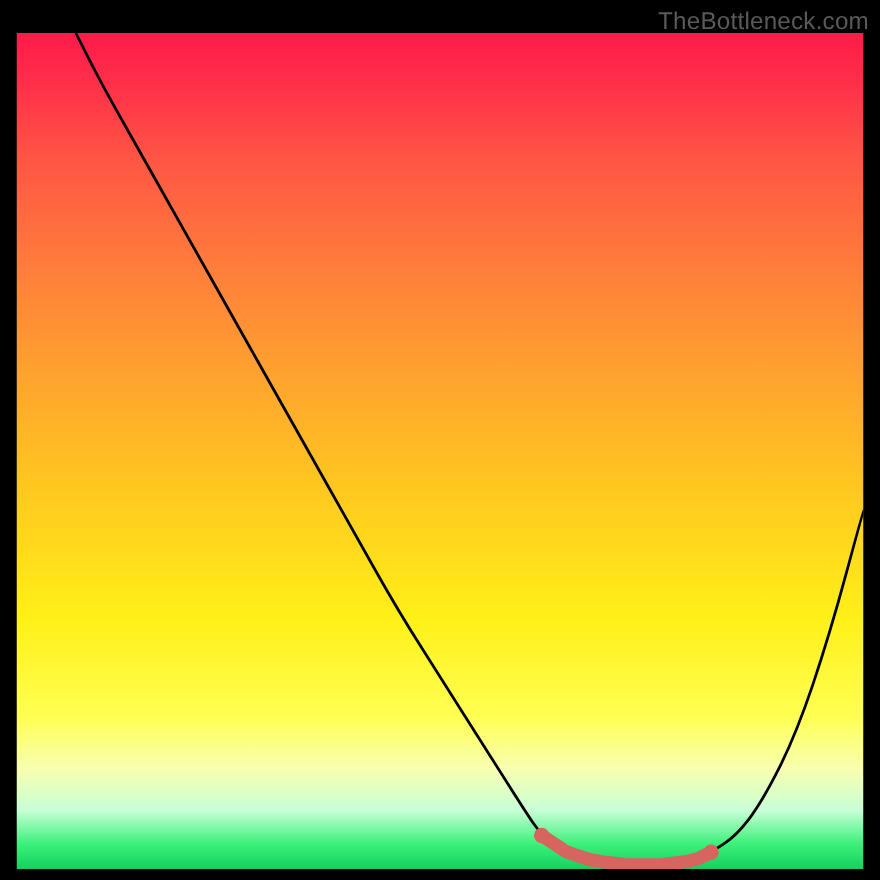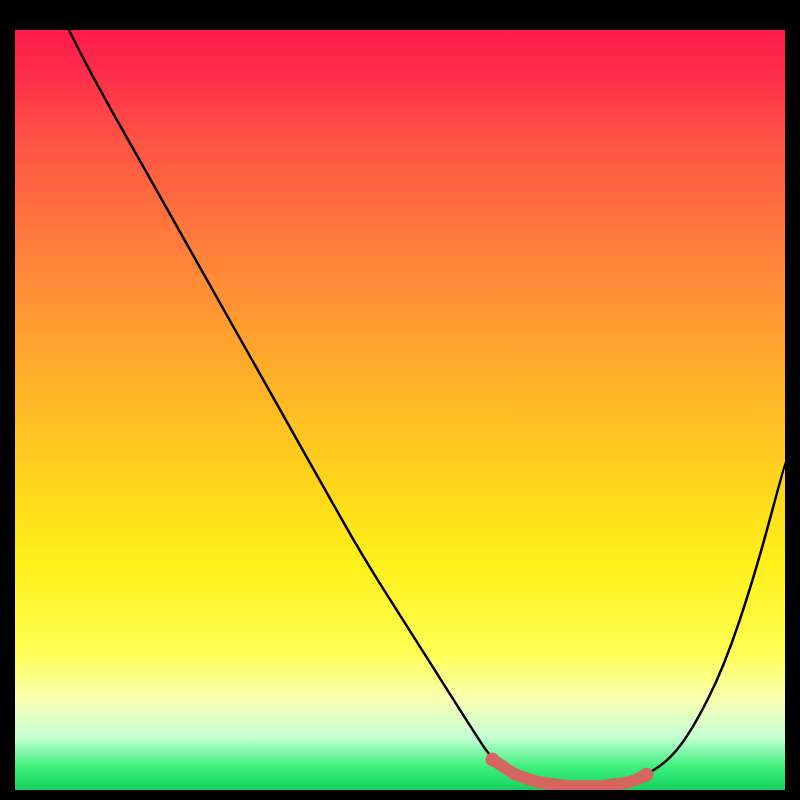--- a/index.html
+++ b/index.html
@@ -48,20 +48,21 @@
     top: 0;
     width: 770px;
     height: 760px;
     pointer-events: none;
   }
 </style>
 </head>
 <body>
 <div class="frame">
 
+  <div class="watermark">TheBottleneck.com</div>
 
   <div class="plot-outer">
     <svg class="gradient-area" viewBox="0 0 770 760" preserveAspectRatio="none">
       <defs>
         <linearGradient id="bg-grad" x1="0" y1="0" x2="0" y2="1">
             <stop offset="0%" stop-color="#ff1a49"></stop>
             <stop offset="6%" stop-color="#ff2f4a"></stop>
             <stop offset="15%" stop-color="#ff5544"></stop>
             <stop offset="27%" stop-color="#ff7a3c"></stop>
             <stop offset="40%" stop-color="#ffa030"></stop>

